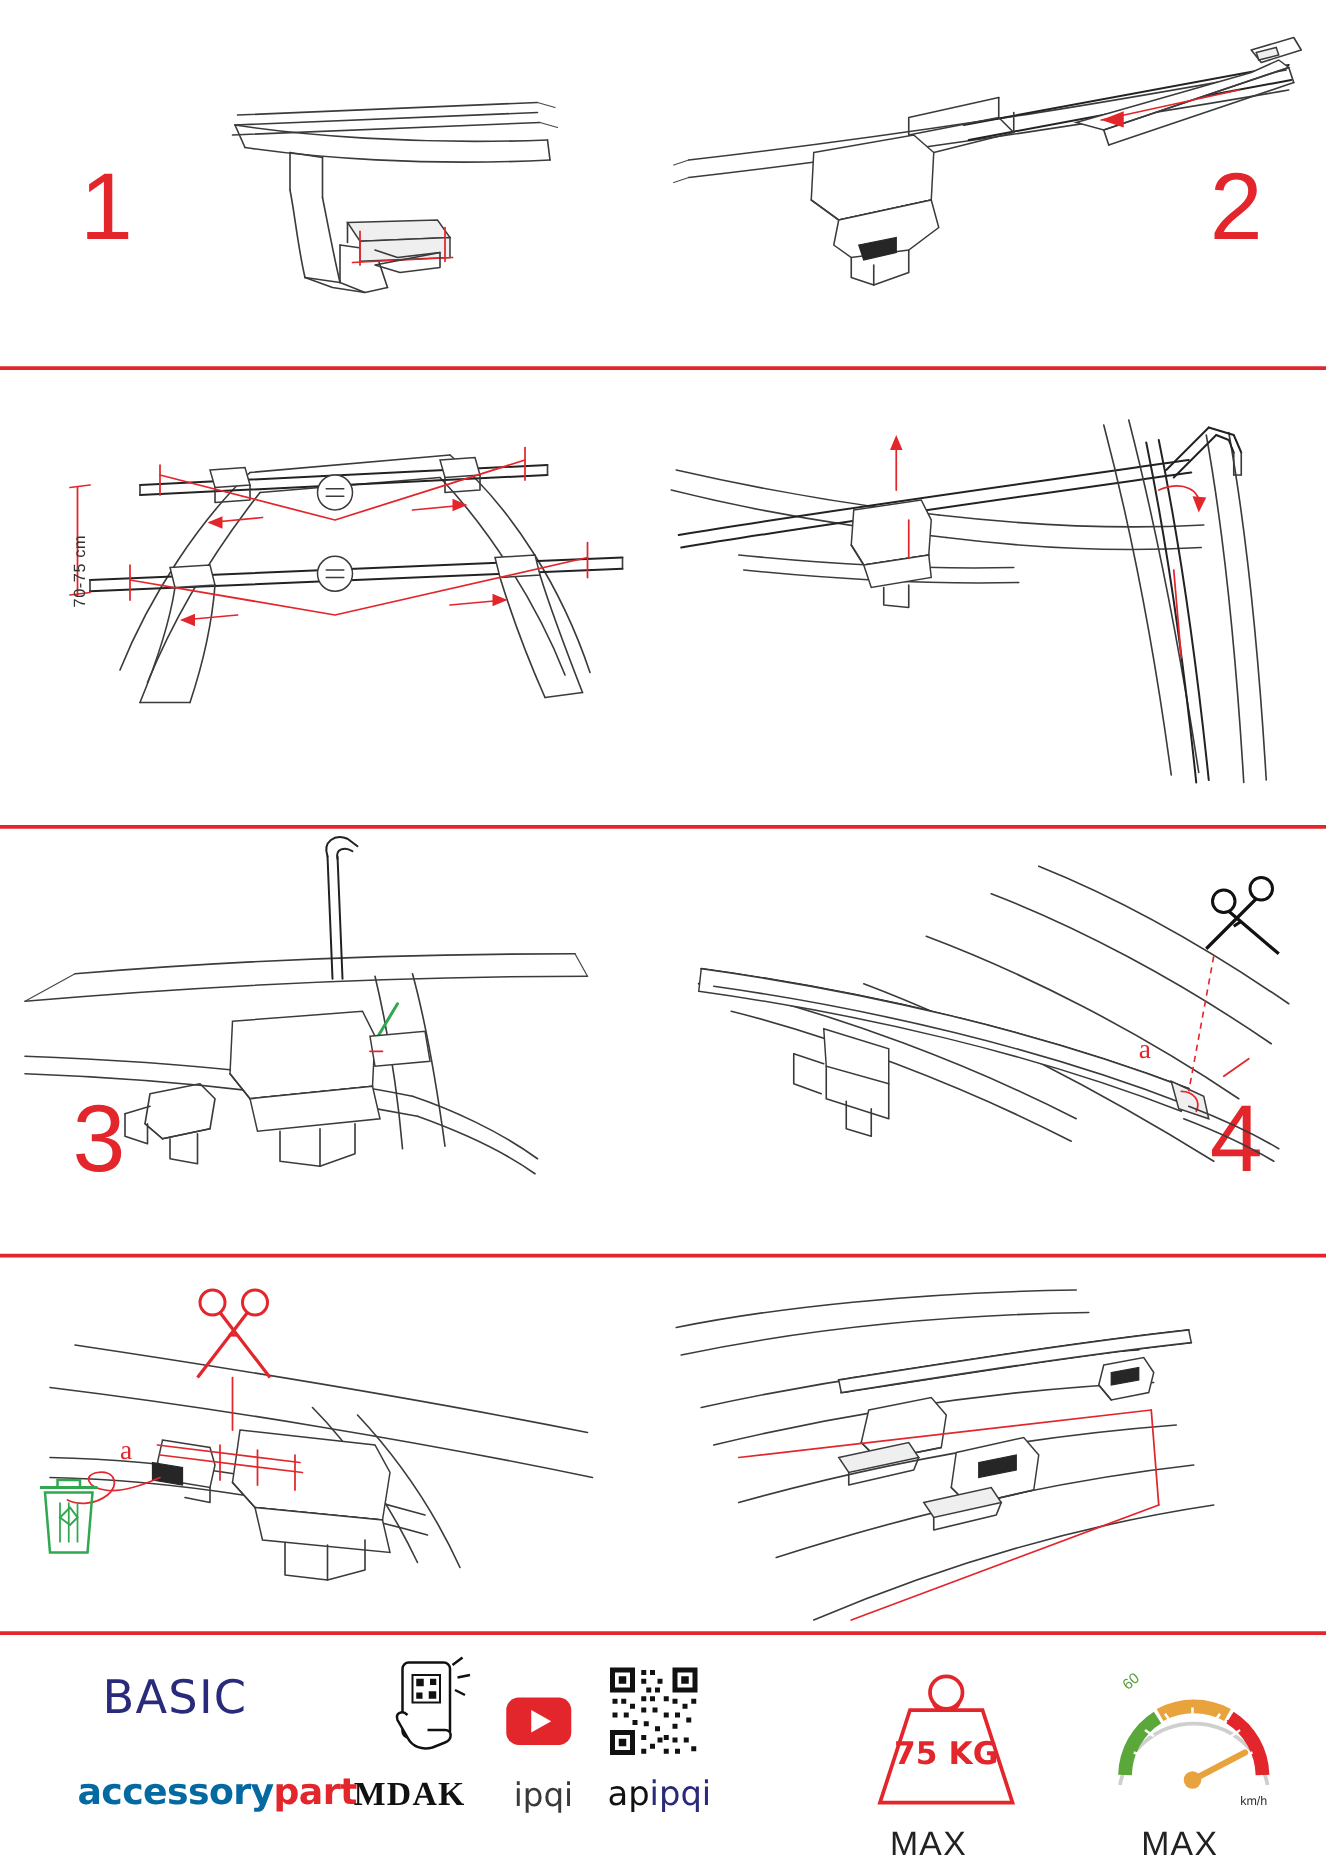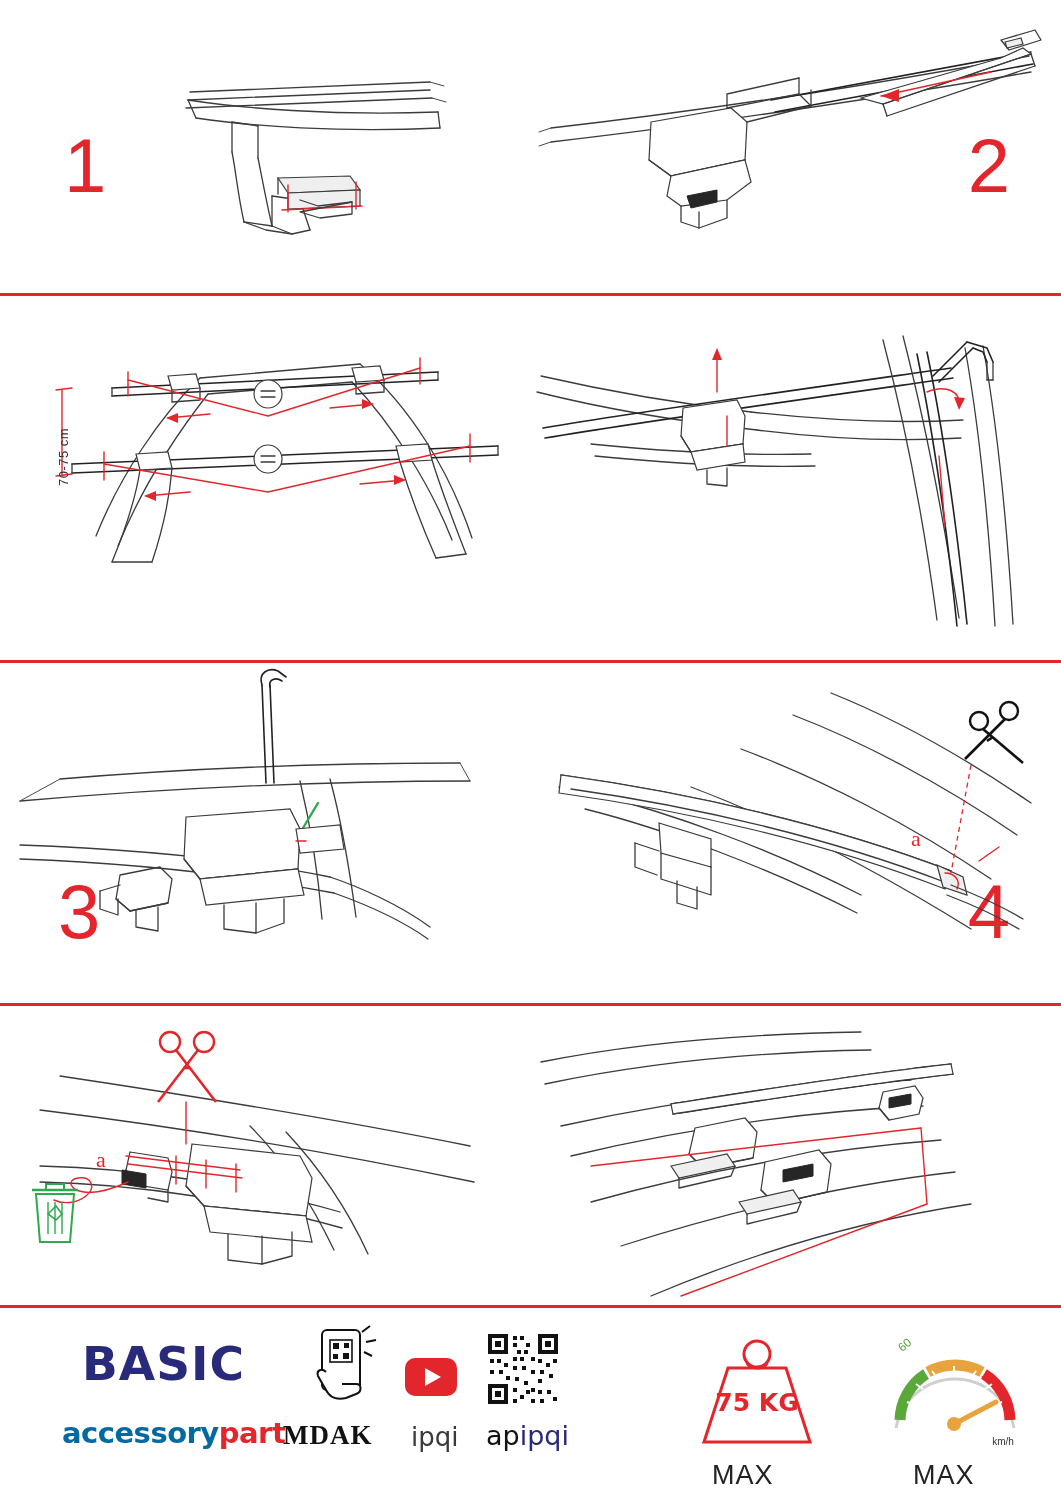--- a/index.html
+++ b/index.html
@@ -96,22 +96,22 @@
     left: 0;
     top: 1308px;
     width: 1061px;
     height: 192px;
   }
   .brand-basic {
     position: absolute;
     left: 82px;
     top: 28px;
     font-family: "DejaVu Sans", sans-serif;
-    font-size: 47px;
-    font-weight: 700;
+    font-size: 37px;
+    font-weight: 400;
     letter-spacing: 1px;
     color: #2a2a7a;
   }
   .brand-accessory {
     position: absolute;
     left: 62px;
     top: 108px;
     font-family: "DejaVu Sans", sans-serif;
     font-size: 29px;
     font-weight: 700;

